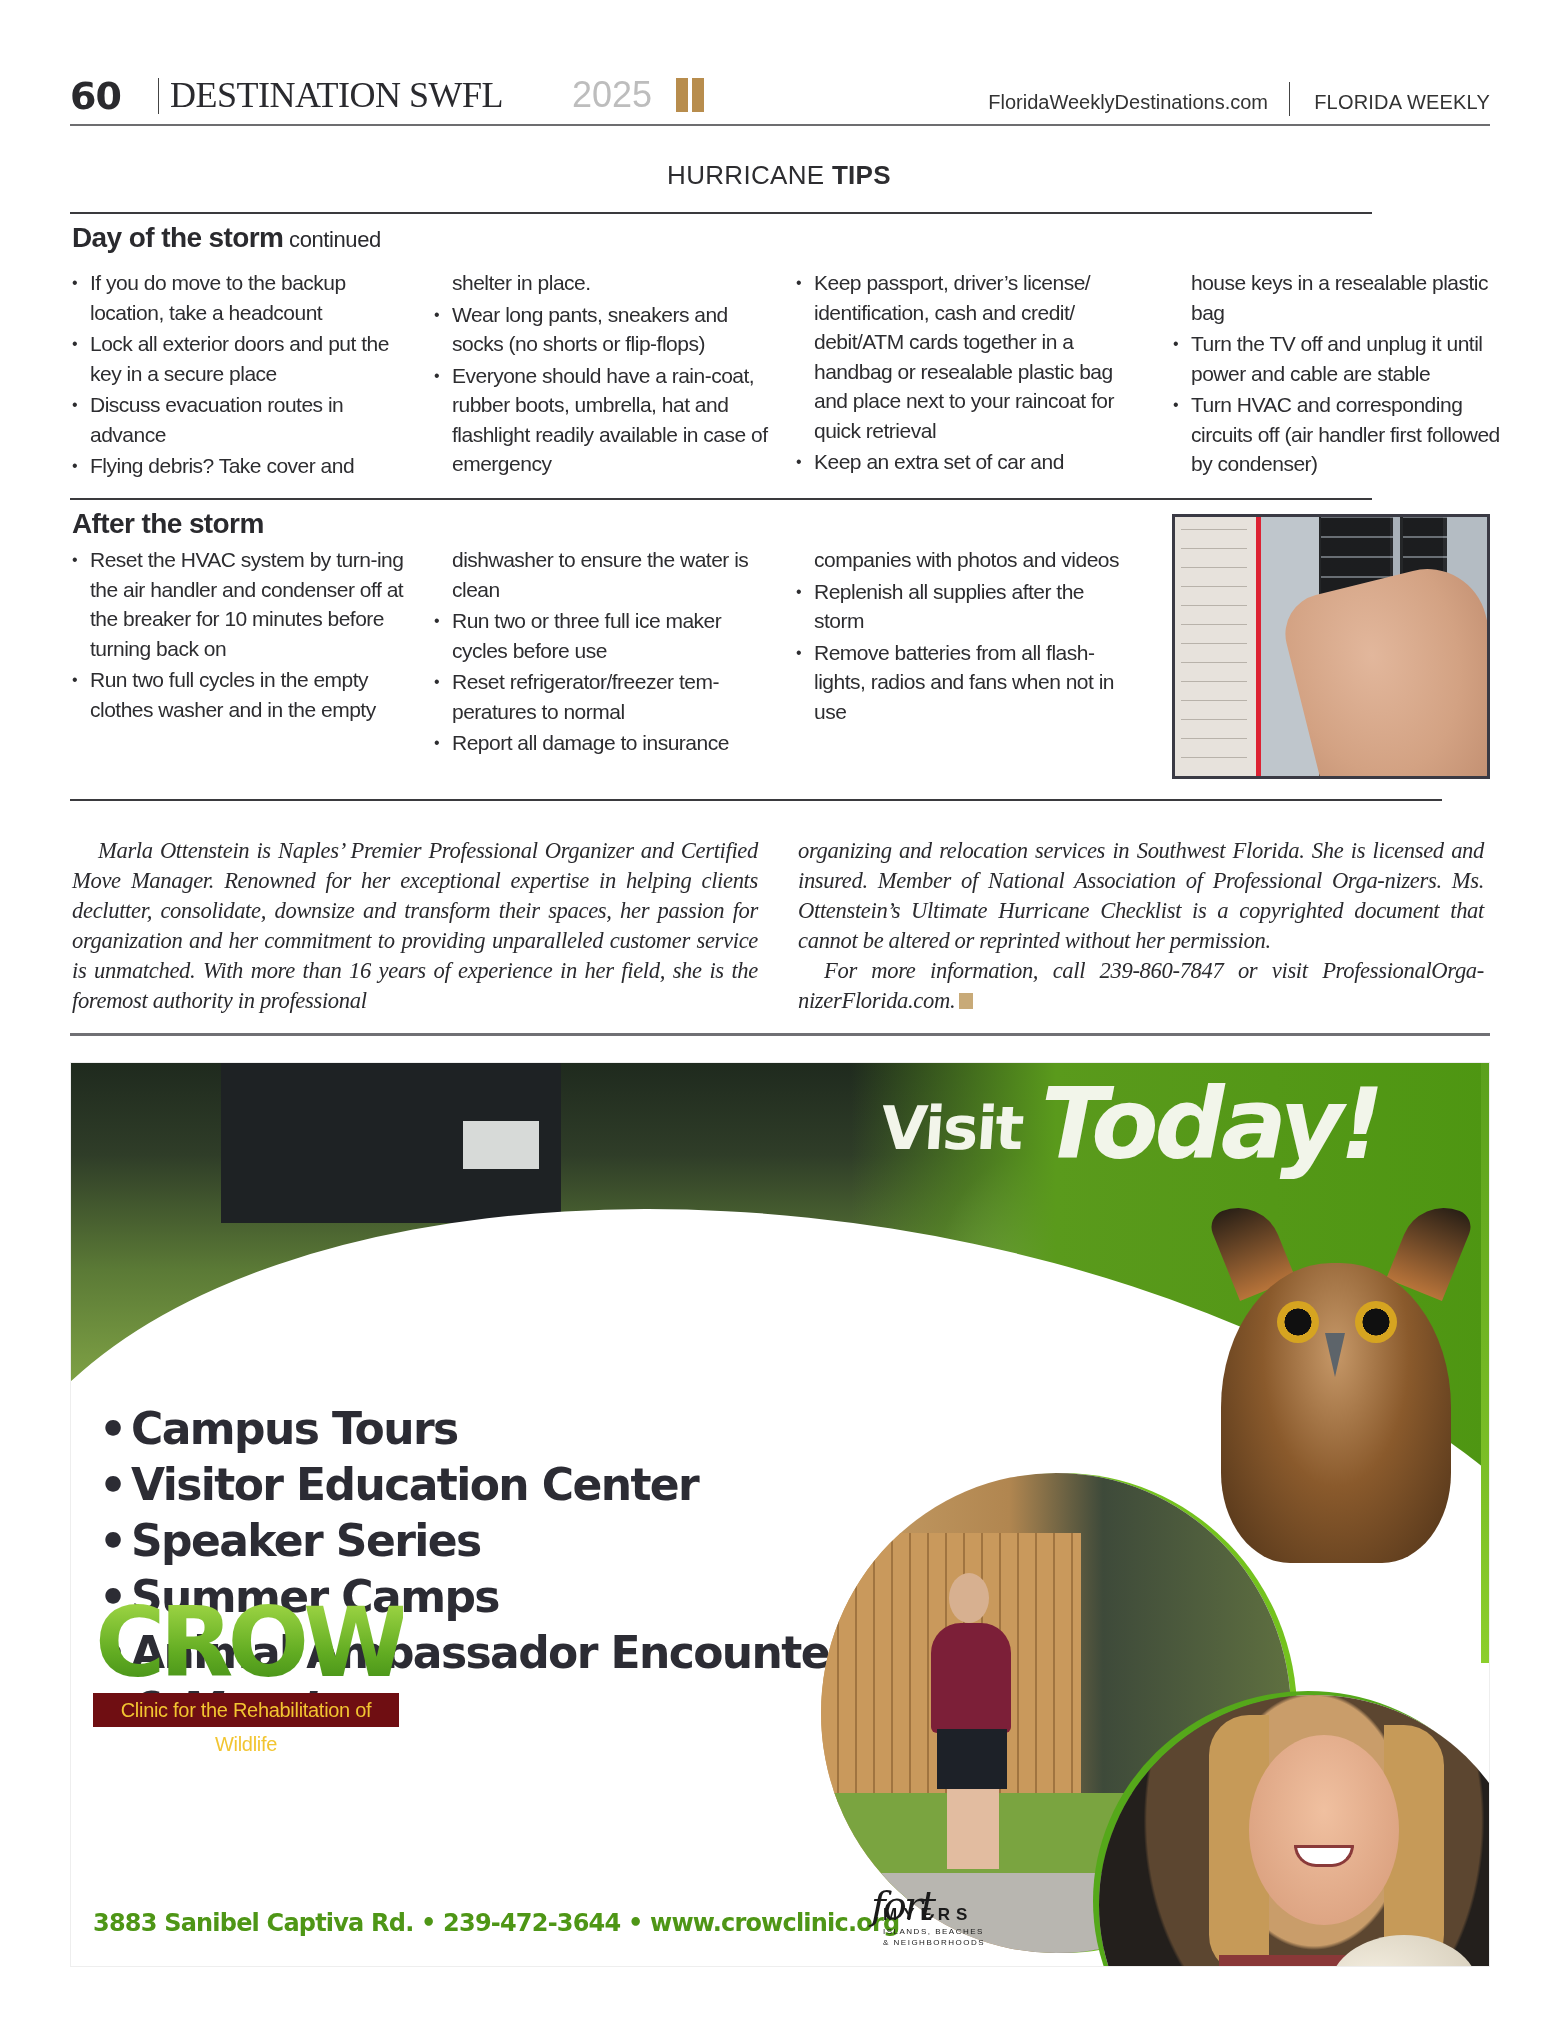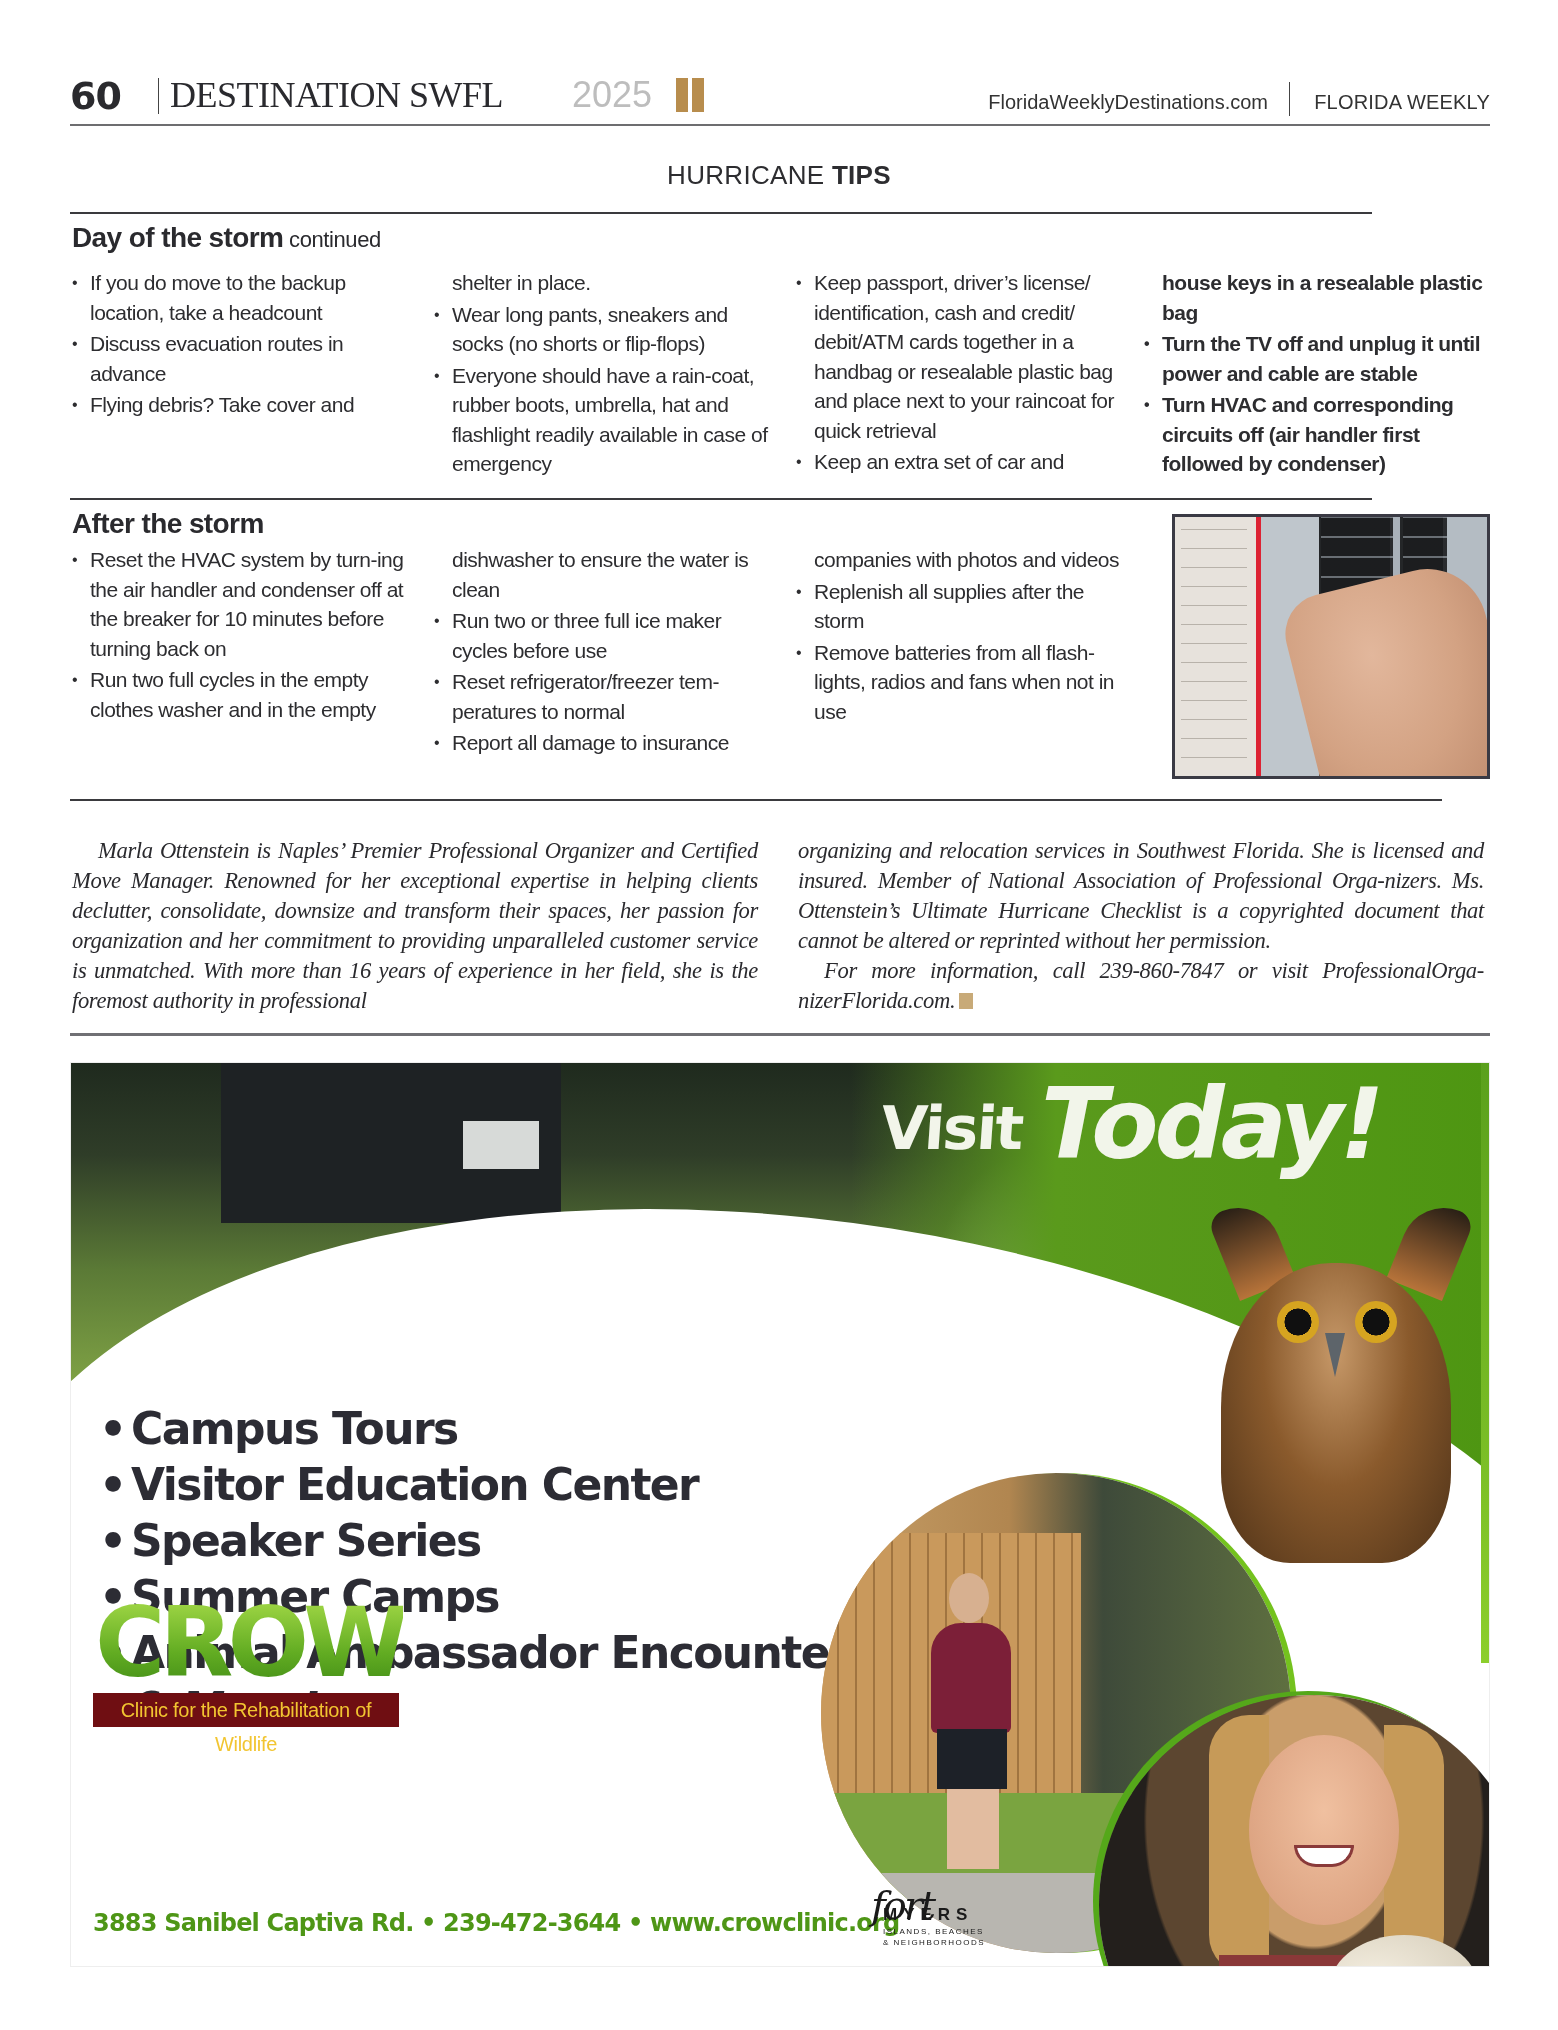--- a/index.html
+++ b/index.html
@@ -128,38 +128,39 @@
 <div class="rule-top"></div>
 
 <div class="section-title"><span>HURRICANE </span><b>TIPS</b></div>
 <div class="rule-sect"></div>
 
 <div class="h-block" style="top:222px;"><span>Day of the storm</span><span class="cont"> continued</span></div>
 
 <div class="col" style="left:72px; top:268px; width:346px;">
   <ul>
     <li>If you do move to the backup location, take a headcount</li>
+    <li>Lock all exterior doors and put the key in a secure place</li>
     <li>Discuss evacuation routes in advance</li>
     <li>Flying debris? Take cover and</li>
   </ul>
 </div>
 <div class="col" style="left:434px; top:268px; width:342px;">
   <ul>
     <li class="cont">shelter in place.</li>
     <li>Wear long pants, sneakers and socks (no shorts or flip-flops)</li>
     <li>Everyone should have a rain-coat, rubber boots, umbrella, hat and flashlight readily available in case of emergency</li>
   </ul>
 </div>
 <div class="col" style="left:796px; top:268px; width:342px;">
   <ul>
     <li>Keep passport, driver’s license/ identification, cash and credit/ debit/ATM cards together in a handbag or resealable plastic bag and place next to your raincoat for quick retrieval</li>
     <li>Keep an extra set of car and</li>
   </ul>
 </div>
-<div class="col" style="left:1144px; top:268px; width:340px;font-weight:bold;">
+<div class="col" style="left:1173px; top:268px; width:340px;">
   <ul>
     <li class="cont">house keys in a resealable plastic bag</li>
     <li>Turn the TV off and unplug it until power and cable are stable</li>
     <li>Turn HVAC and corresponding circuits off (air handler first followed by condenser)</li>
   </ul>
 </div>
 
 <div class="rule-mid"></div>
 
 <div class="h-block" style="top:508px;">After the storm</div>

